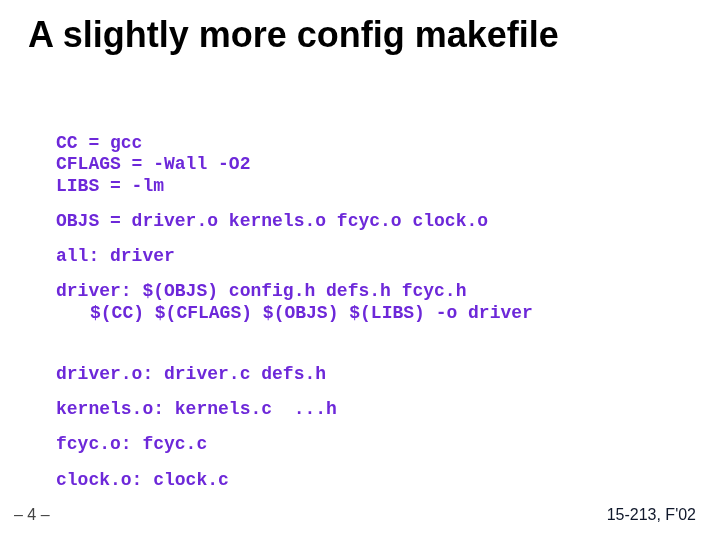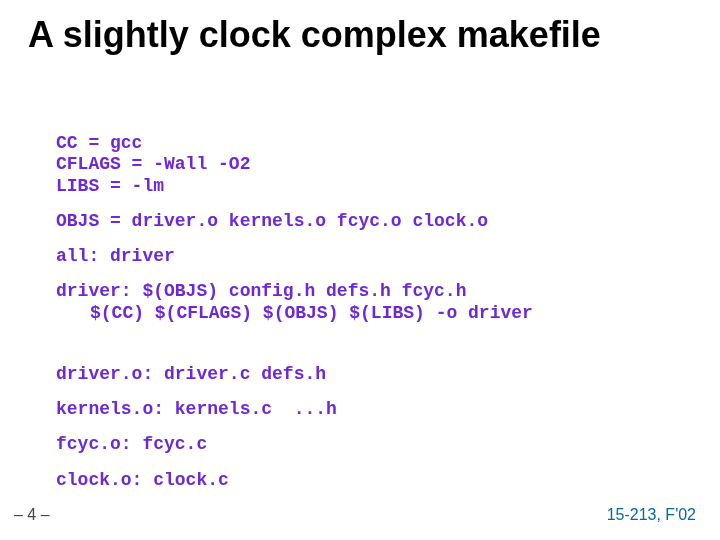--- a/index.html
+++ b/index.html
@@ -51,30 +51,30 @@
     bottom: 16px;
     font-size: 16px;
     color: #444444;
     font-family: Arial, Helvetica, sans-serif;
   }
   .footer-right {
     position: absolute;
     right: 24px;
     bottom: 16px;
     font-size: 16px;
-    color: #0369a1;
+    color: #0f172a;
     font-family: Arial, Helvetica, sans-serif;
   }
 </style>
 </head>
 <body>
 
 <div class="slide">
 
-  <div class="title">A slightly clock complex makefile</div>
+  <div class="title">A slightly more config makefile</div>
 
   <div class="code-block">
 <span>CC = gcc</span>
 <span>CFLAGS = -Wall -O2</span>
 <span>LIBS = -lm</span>
 <div class="gap-small"></div><span>OBJS = driver.o kernels.o fcyc.o clock.o</span>
 <div class="gap-small"></div><span>all: driver</span>
 <div class="gap-small"></div><span>driver: $(OBJS) config.h defs.h fcyc.h</span>
 <span class="indent">$(CC) $(CFLAGS) $(OBJS) $(LIBS) -o driver</span>
 <div class="gap-big"></div><span>driver.o: driver.c defs.h</span>

